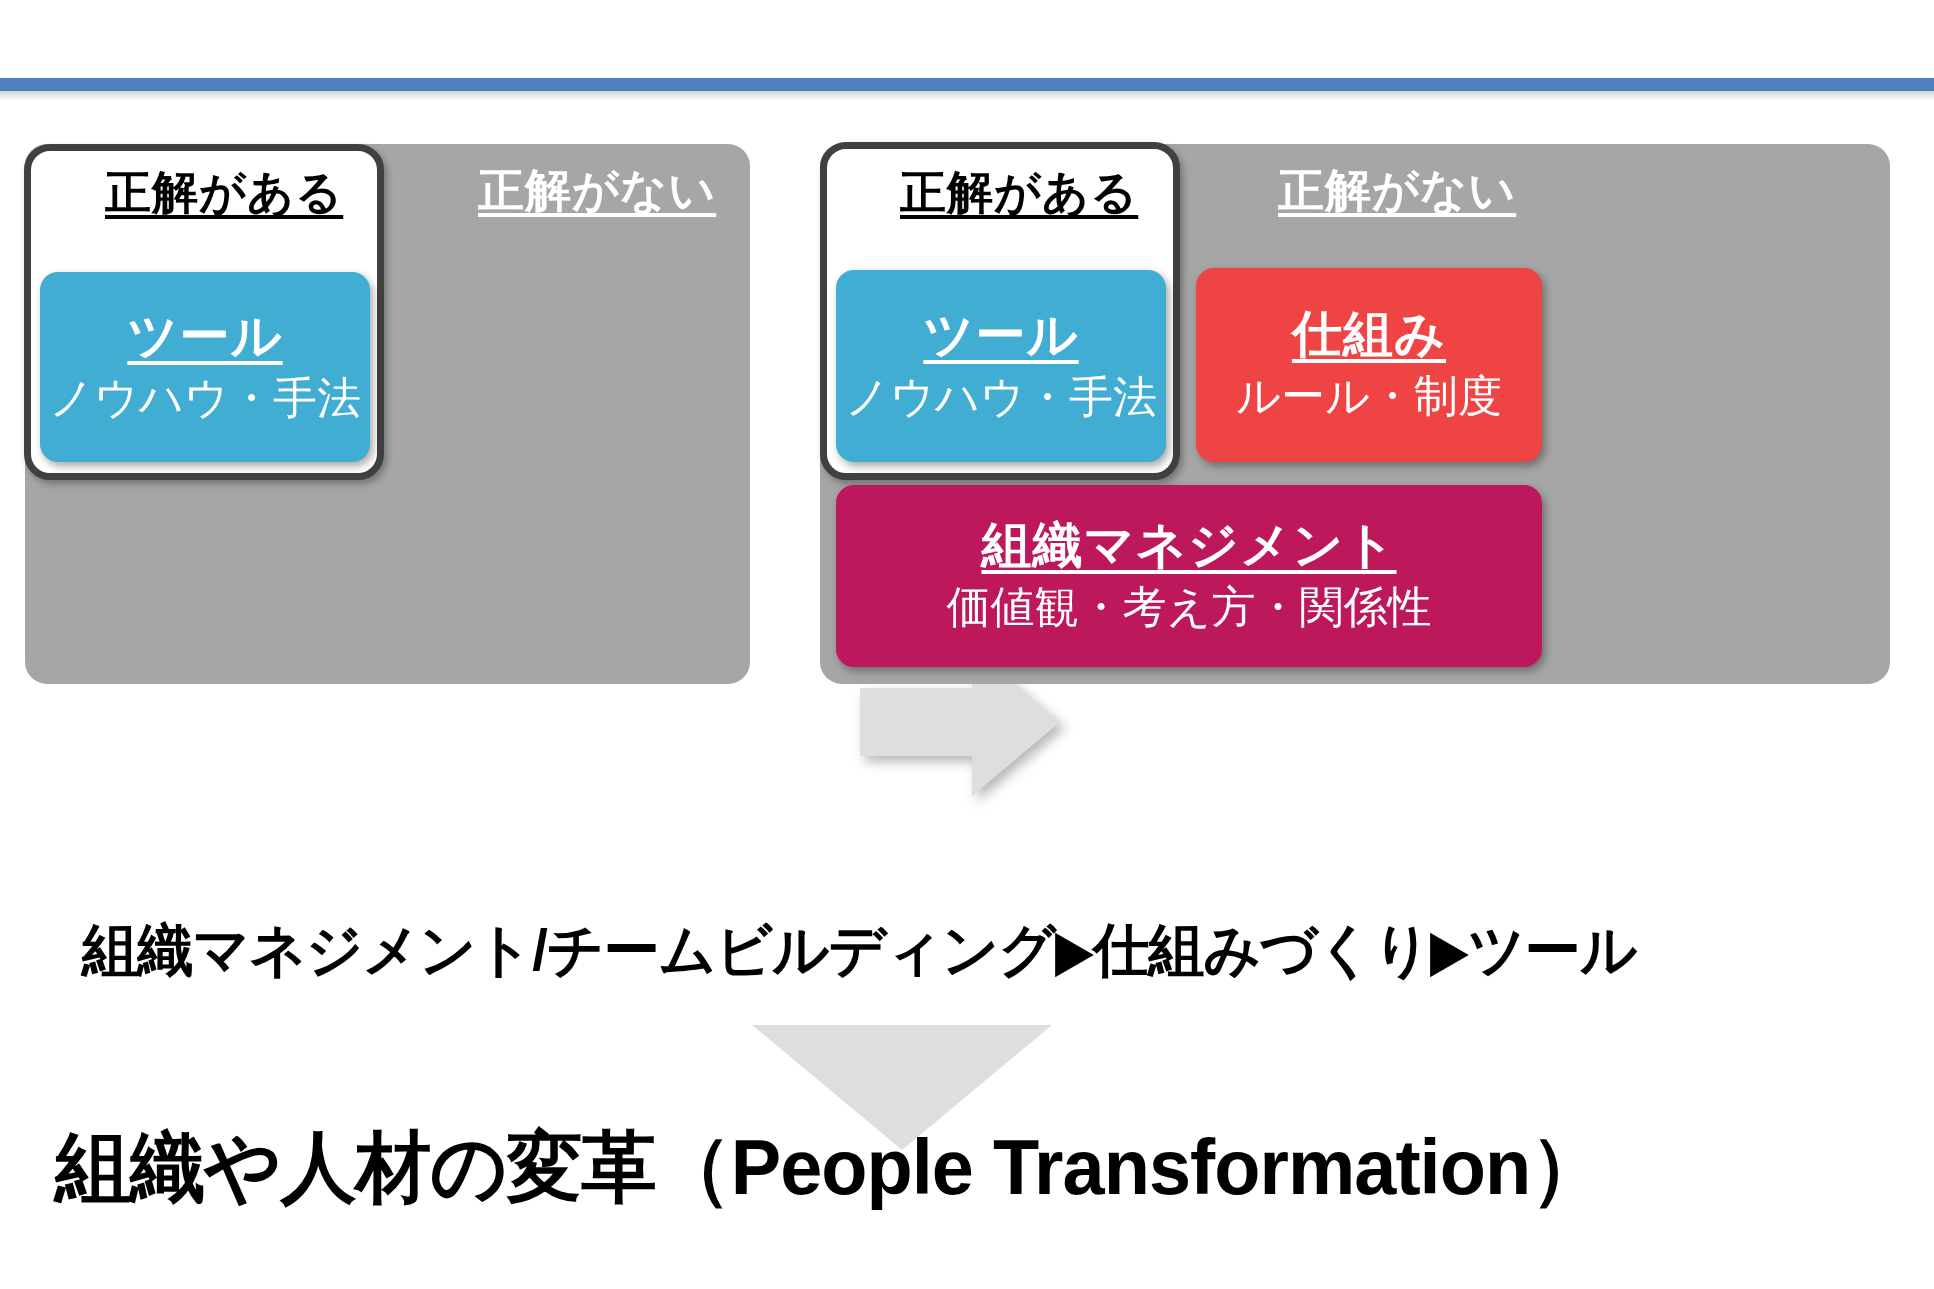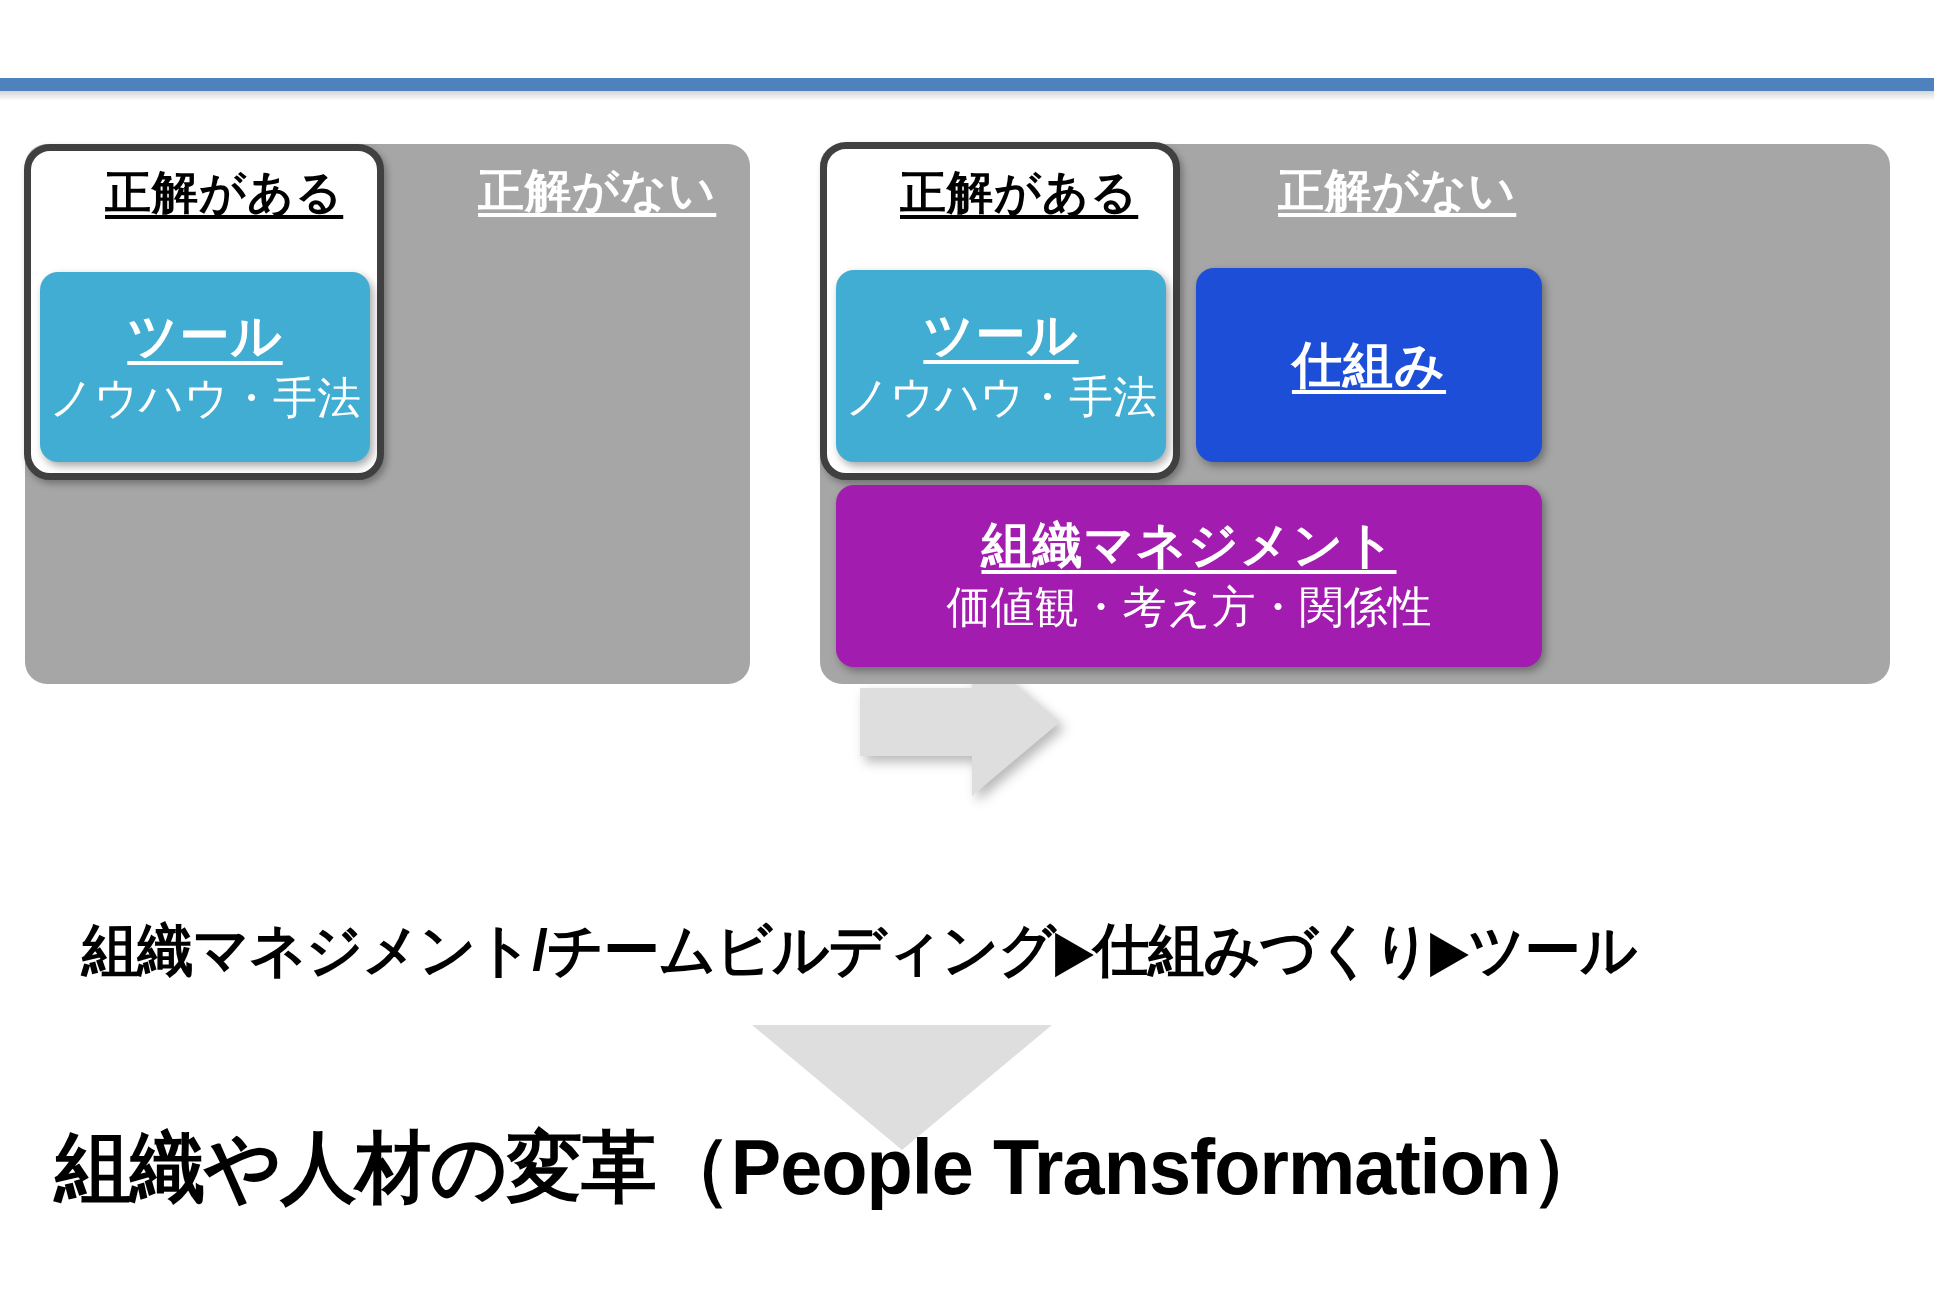--- a/index.html
+++ b/index.html
@@ -52,22 +52,22 @@
   .chip{
     position:absolute;
     border-radius:18px;
     box-sizing:border-box;
     box-shadow:3px 4px 8px rgba(0,0,0,.35);
     display:flex;flex-direction:column;
     align-items:center;justify-content:center;
   }
   .chip-teal{background:#41add2;}
   .chip-green{background:#9dc košik;}
-  .chip-green{background:#1d4ed8;}
-  .chip-blue{background:#a21caf;}
+  .chip-green{background:#ef4444;}
+  .chip-blue{background:#be185d;}
 
   .hdr{
     position:absolute;
     font-size:46px;font-weight:bold;
     text-decoration:underline;
     text-underline-offset:7px;
     text-decoration-thickness:4px;
     white-space:nowrap;
     letter-spacing:1px;
     text-align:center;
@@ -169,20 +169,21 @@
 
     <div class="hdr hdr-dark" style="left:900px;top:62px;">正解がある</div>
 
     <div class="chip chip-teal" style="left:836px;top:170px;width:330px;height:192px;">
       <div class="chip-title">ツール</div>
       <div class="chip-sub">ノウハウ・手法</div>
     </div>
 
     <div class="chip chip-green" style="left:1196px;top:168px;width:346px;height:194px;">
       <div class="chip-title">仕組み</div>
+      <div class="chip-sub">ルール・制度</div>
     </div>
 
     <div class="chip chip-blue" style="left:836px;top:385px;width:706px;height:182px;">
       <div class="chip-title">組織マネジメント</div>
       <div class="chip-sub">価値観・考え方・関係性</div>
     </div>
   </div>
 </div>
 
 <div id="mid-line">

